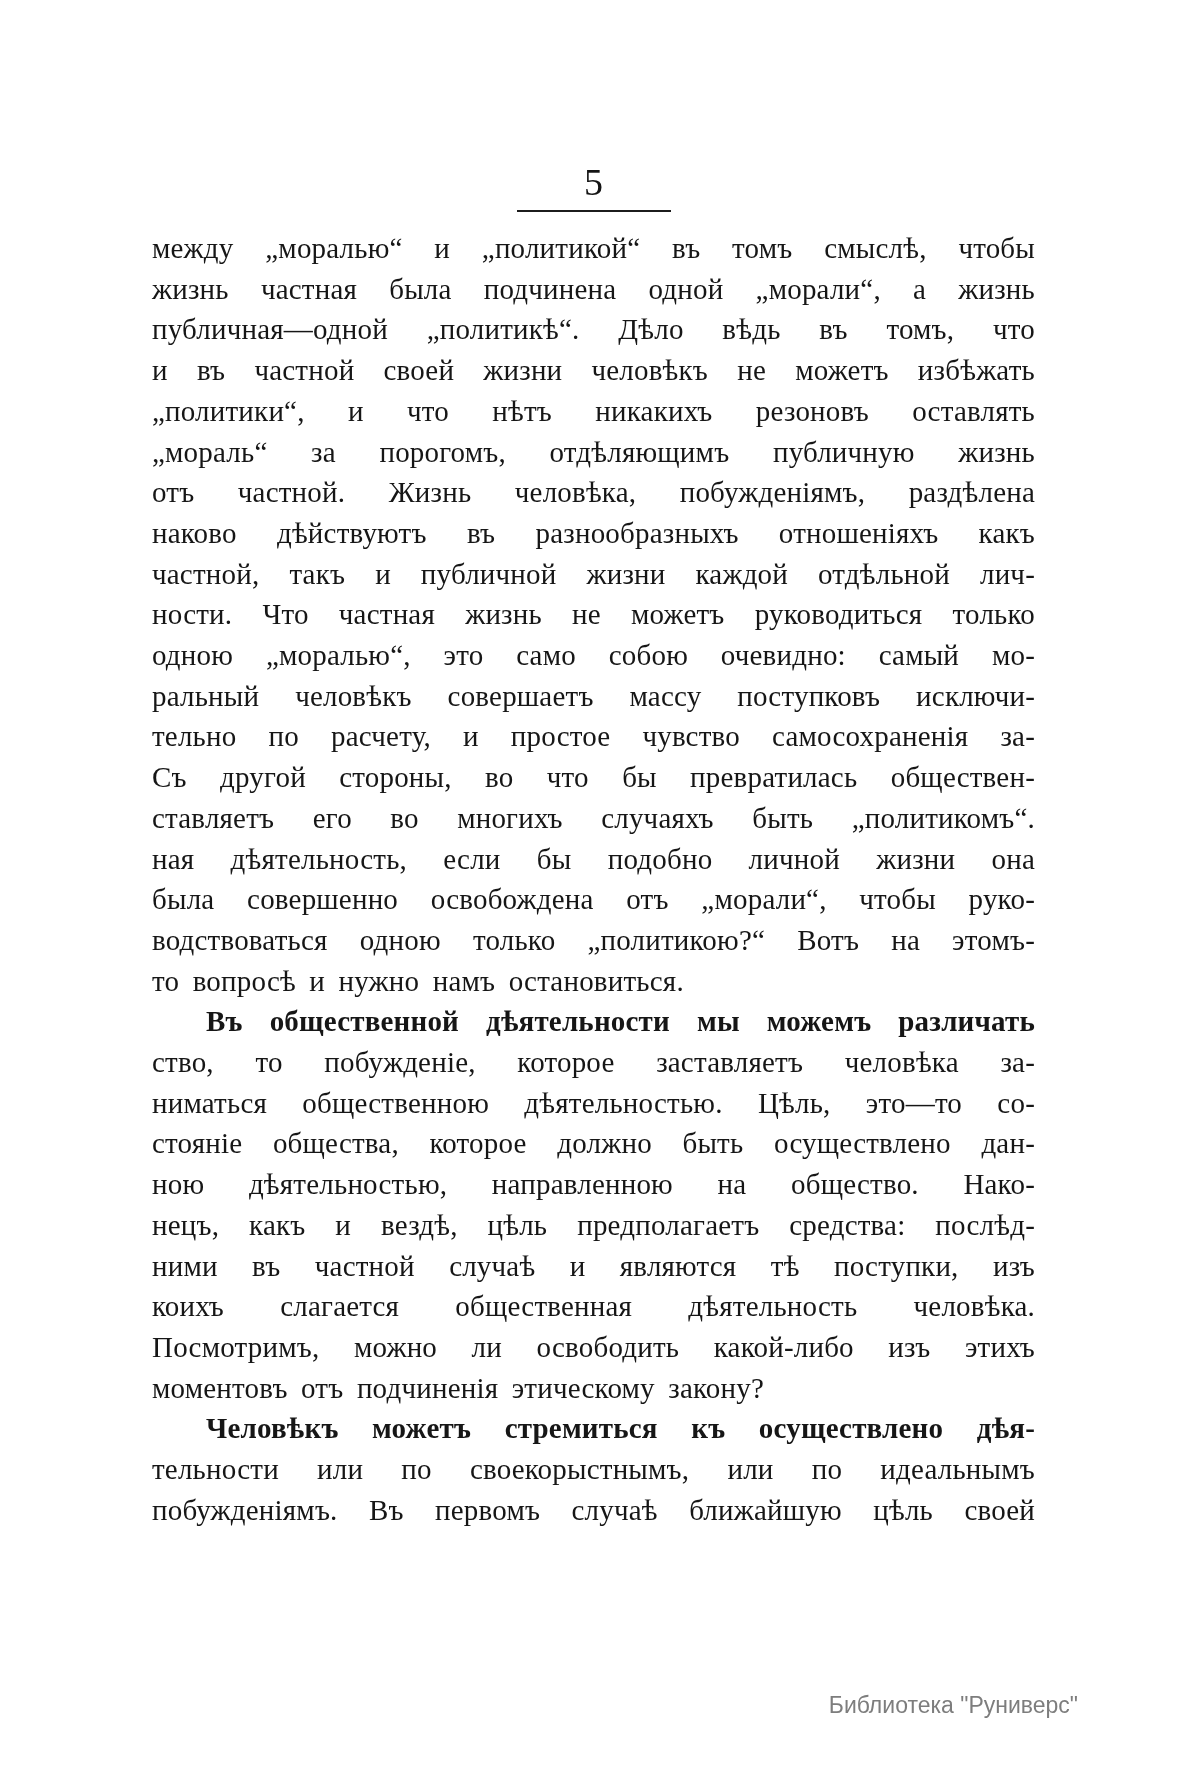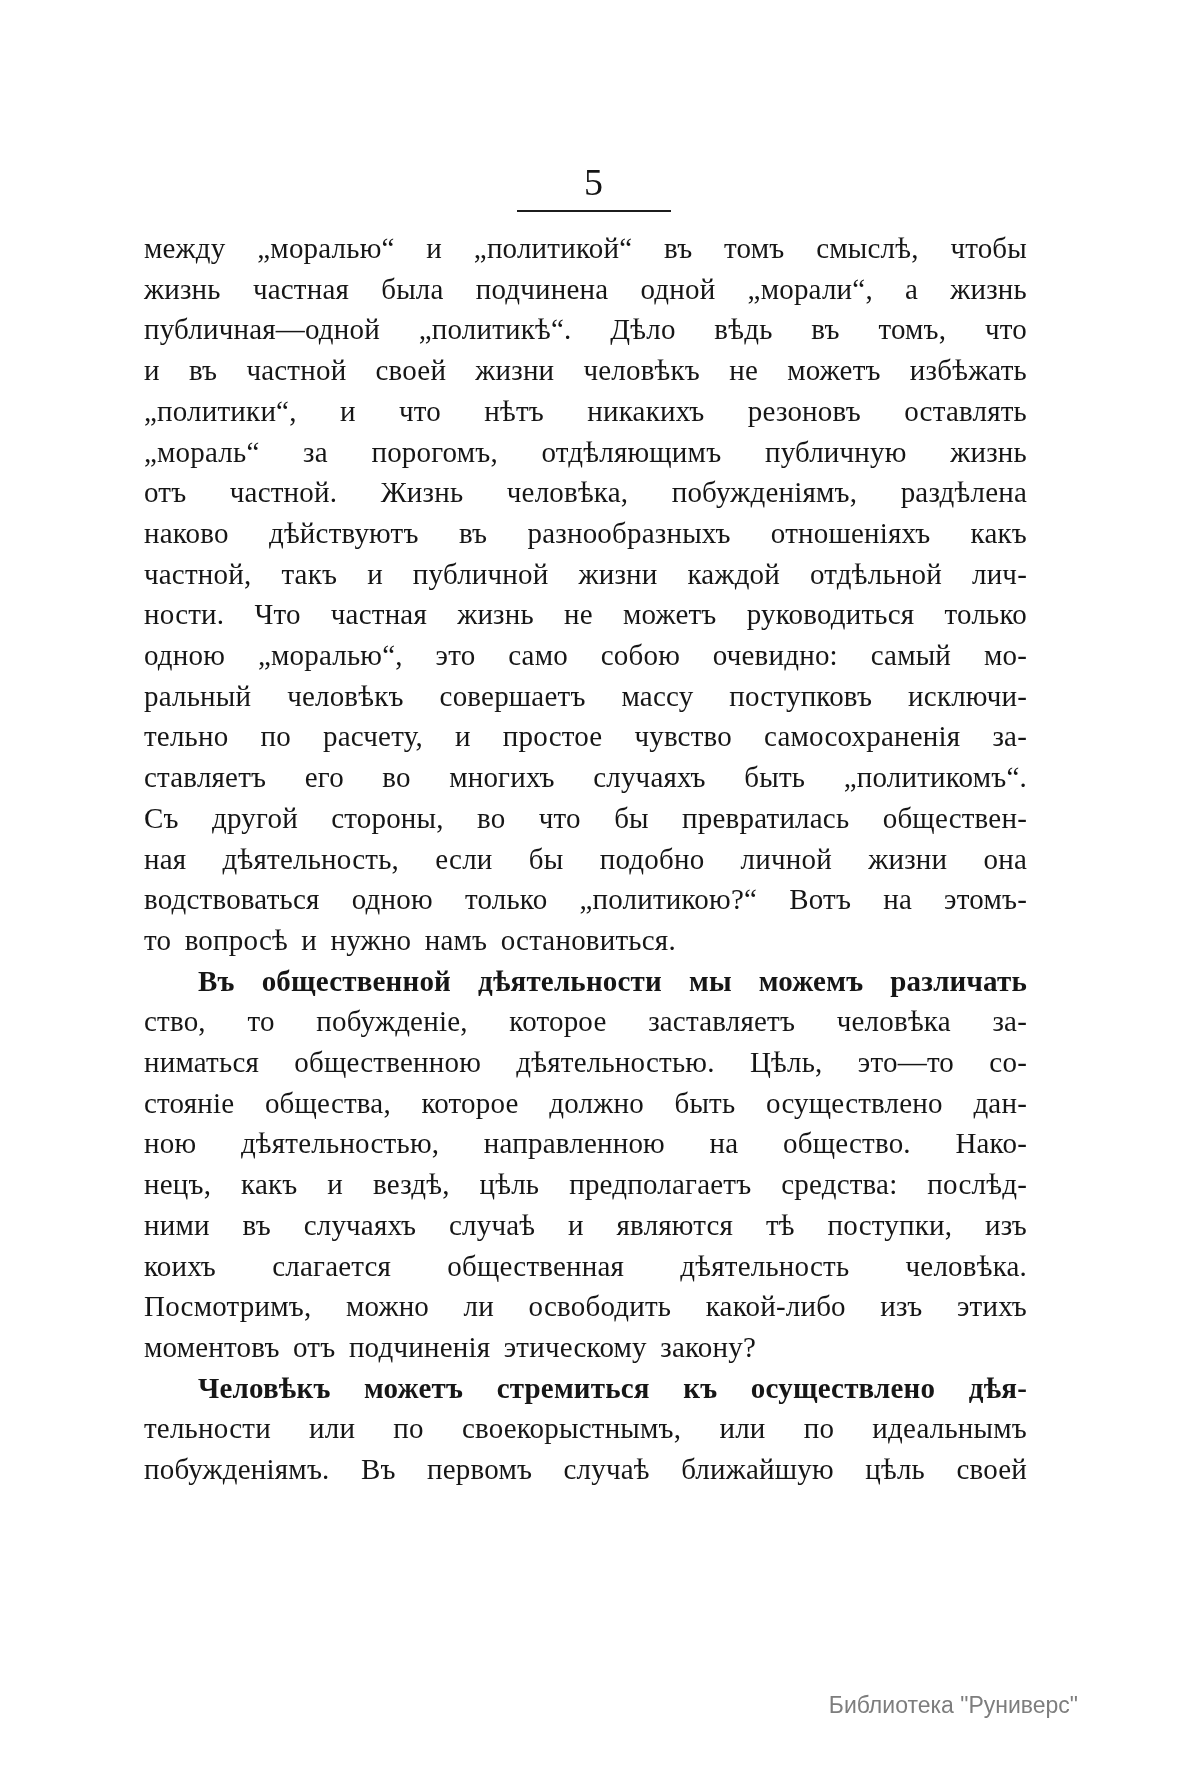--- a/index.html
+++ b/index.html
@@ -27,21 +27,21 @@
   }
   .page-number-rule {
     width: 154px;
     height: 2px;
     background: #1c1c1c;
     margin: 6px auto 0 auto;
   }
   .text-body {
     position: absolute;
     top: 228px;
-    left: 144px;
+    left: 152px;
     width: 883px;
     font-size: 29px;
     line-height: 40.7px;
     letter-spacing: 0.2px;
   }
   .paragraph { margin: 0; }
   .line {
     text-align: justify;
     text-align-last: justify;
     white-space: normal;
@@ -78,34 +78,35 @@
         <div class="line">и въ частной своей жизни человѣкъ не можетъ избѣжать</div>
         <div class="line">„политики“, и что нѣтъ никакихъ резоновъ оставлять</div>
         <div class="line">„мораль“ за порогомъ, отдѣляющимъ публичную жизнь</div>
         <div class="line">отъ частной. Жизнь человѣка, побужденіямъ, раздѣлена</div>
         <div class="line">наково дѣйствуютъ въ разнообразныхъ отношеніяхъ какъ</div>
         <div class="line">частной, такъ и публичной жизни каждой отдѣльной лич-</div>
         <div class="line">ности. Что частная жизнь не можетъ руководиться только</div>
         <div class="line">одною „моралью“, это само собою очевидно: самый мо-</div>
         <div class="line">ральный человѣкъ совершаетъ массу поступковъ исключи-</div>
         <div class="line">тельно по расчету, и простое чувство самосохраненія за-</div>
+        <div class="line">Съ другой стороны, во что бы превратилась обществен-</div>
         <div class="line">ставляетъ его во многихъ случаяхъ быть „политикомъ“.</div>
-        <div class="line">Съ другой стороны, во что бы превратилась обществен-</div>
         <div class="line">ная дѣятельность, если бы подобно личной жизни она</div>
+        <div class="line">была совершенно освобождена отъ „морали“, чтобы руко-</div>
         <div class="line">водствоваться одною только „политикою?“ Вотъ на этомъ-</div>
         <div class="line short">то вопросѣ и нужно намъ остановиться.</div>
       </div>
       <div class="paragraph">
         <div class="line indent">Въ общественной дѣятельности мы можемъ различать</div>
         <div class="line">ство, то побужденіе, которое заставляетъ человѣка за-</div>
         <div class="line">ниматься общественною дѣятельностью. Цѣль, это—то со-</div>
         <div class="line">стояніе общества, которое должно быть осуществлено дан-</div>
         <div class="line">ною дѣятельностью, направленною на общество. Нако-</div>
         <div class="line">нецъ, какъ и вездѣ, цѣль предполагаетъ средства: послѣд-</div>
-        <div class="line">ними въ случаяхъ случаѣ и являются тѣ поступки, изъ</div>
+        <div class="line">ними въ частной случаѣ и являются тѣ поступки, изъ</div>
         <div class="line">коихъ слагается общественная дѣятельность человѣка.</div>
         <div class="line">Посмотримъ, можно ли освободить какой-либо изъ этихъ</div>
         <div class="line short">моментовъ отъ подчиненія этическому закону?</div>
       </div>
       <div class="paragraph">
         <div class="line indent">Человѣкъ можетъ стремиться къ осуществлено дѣя-</div>
         <div class="line">тельности или по своекорыстнымъ, или по идеальнымъ</div>
         <div class="line">побужденіямъ. Въ первомъ случаѣ ближайшую цѣль своей</div>
       </div>
     </div>

